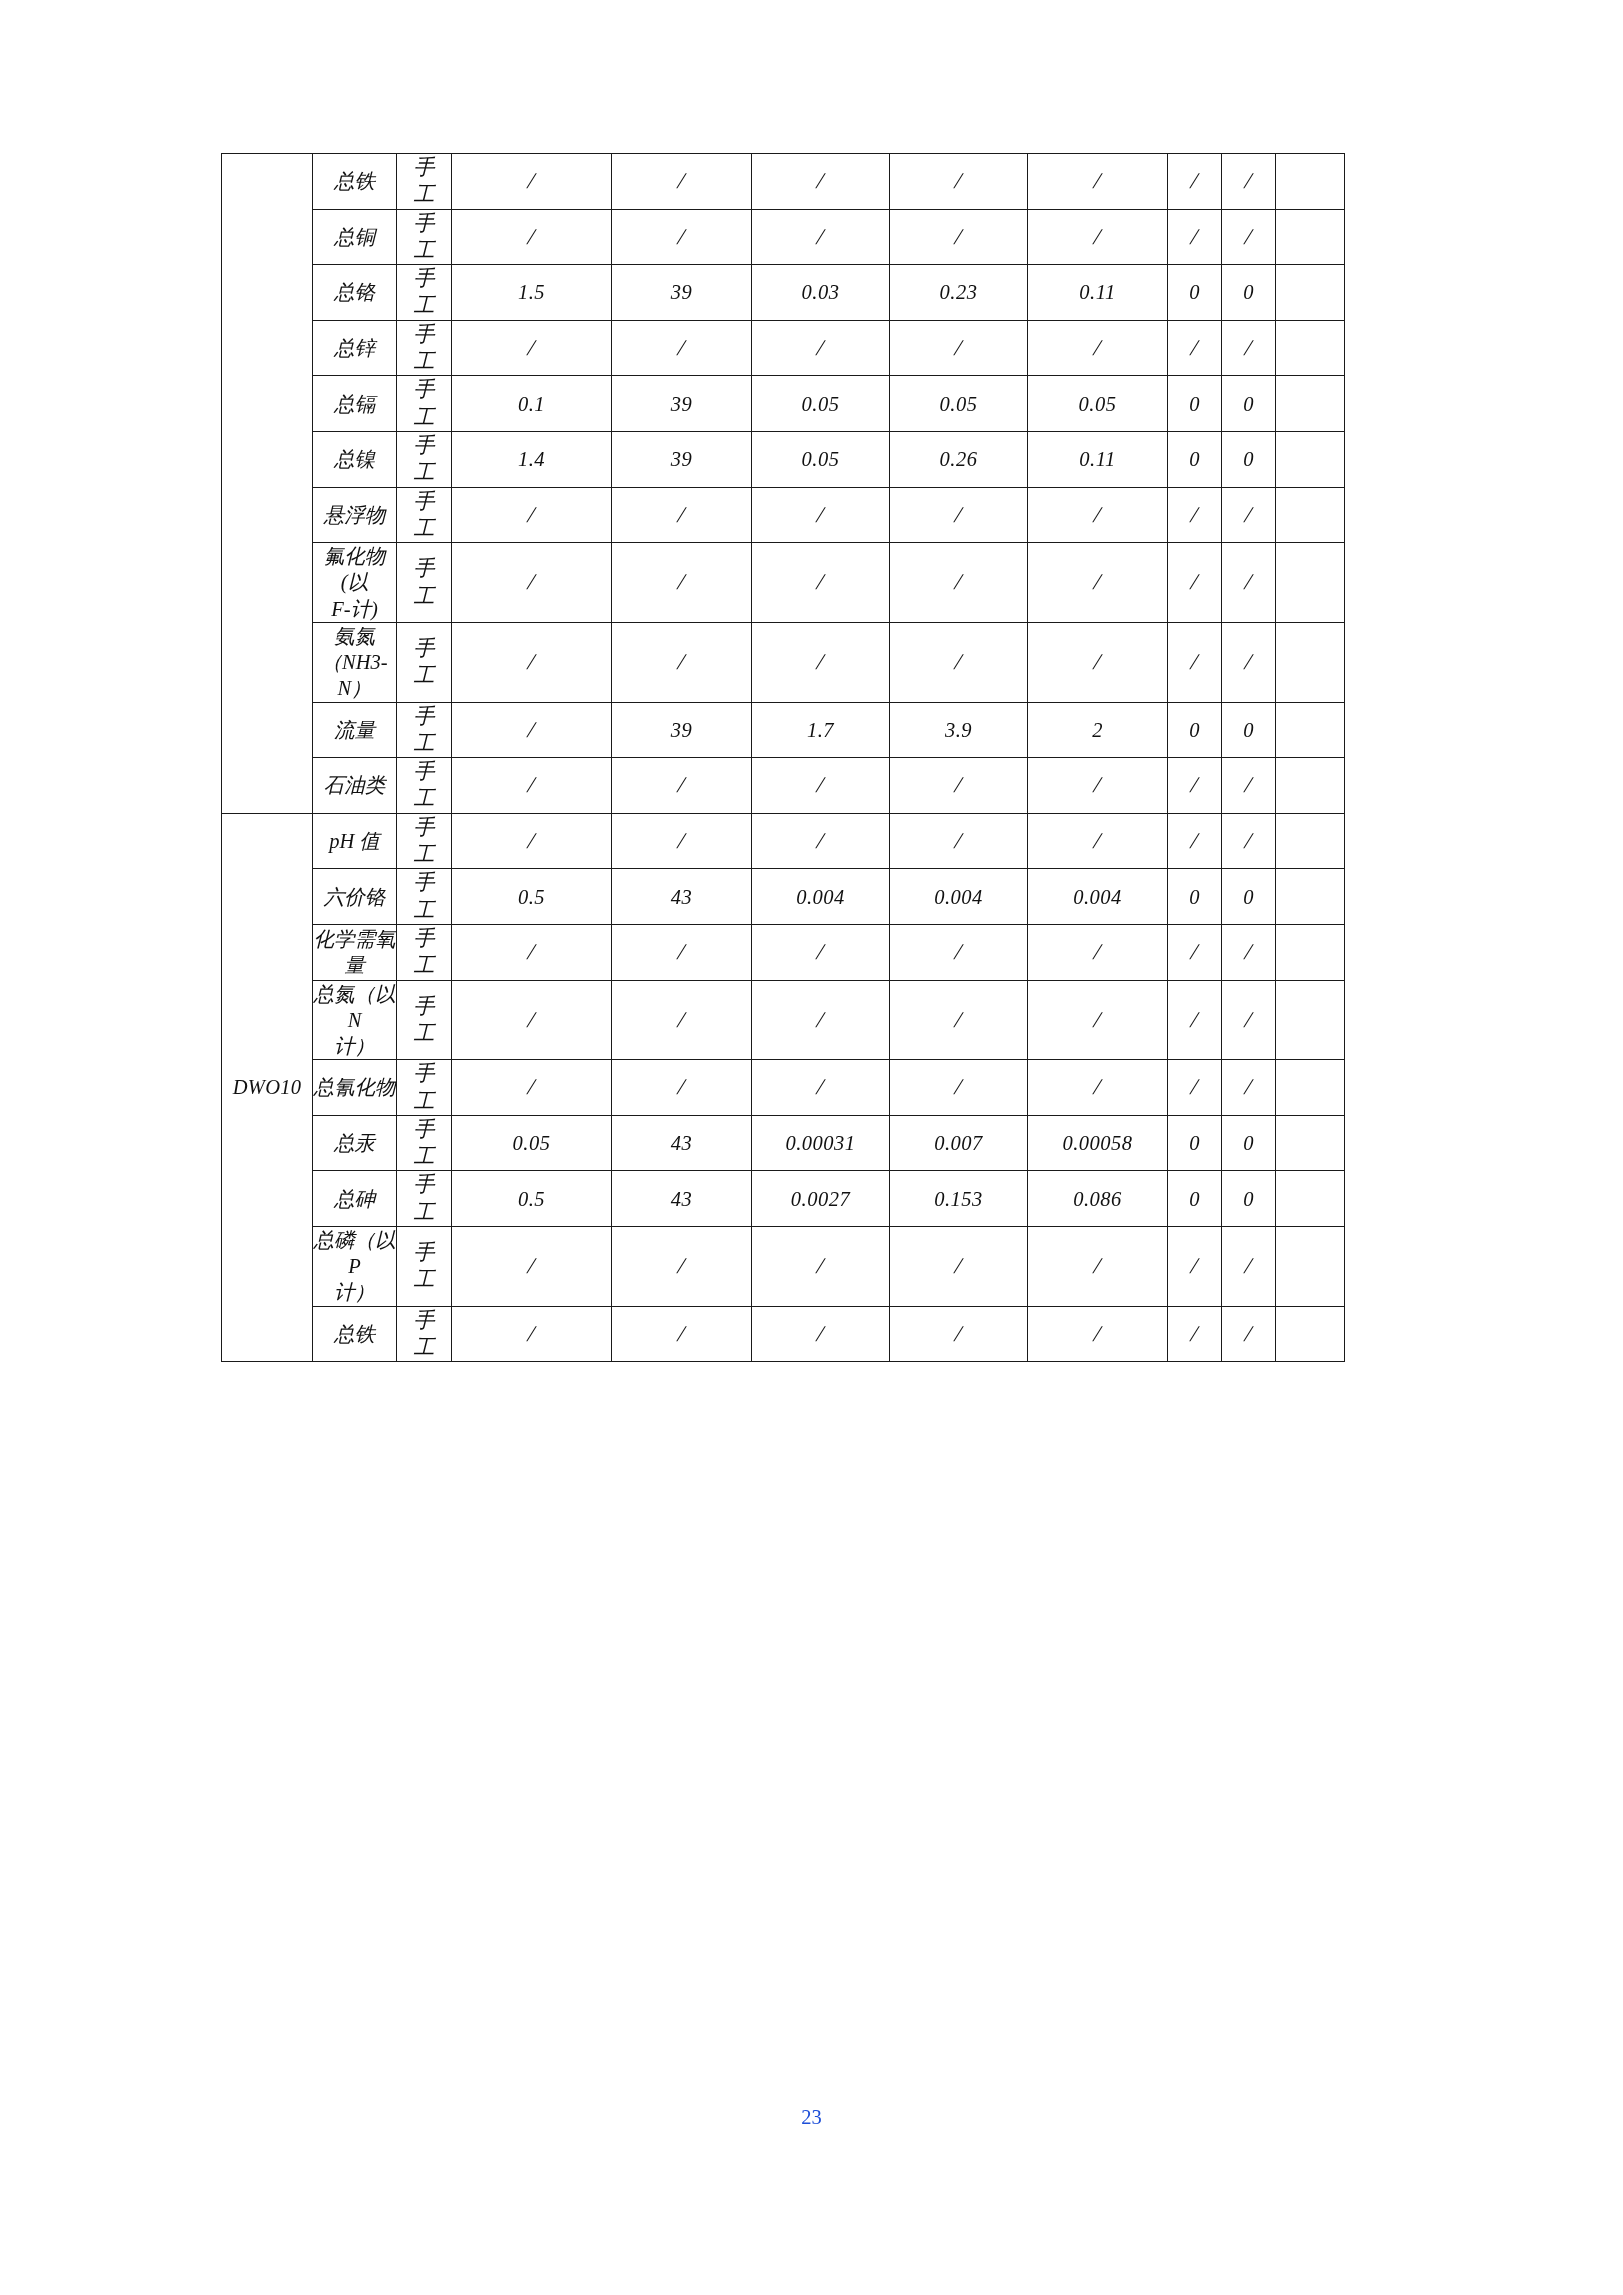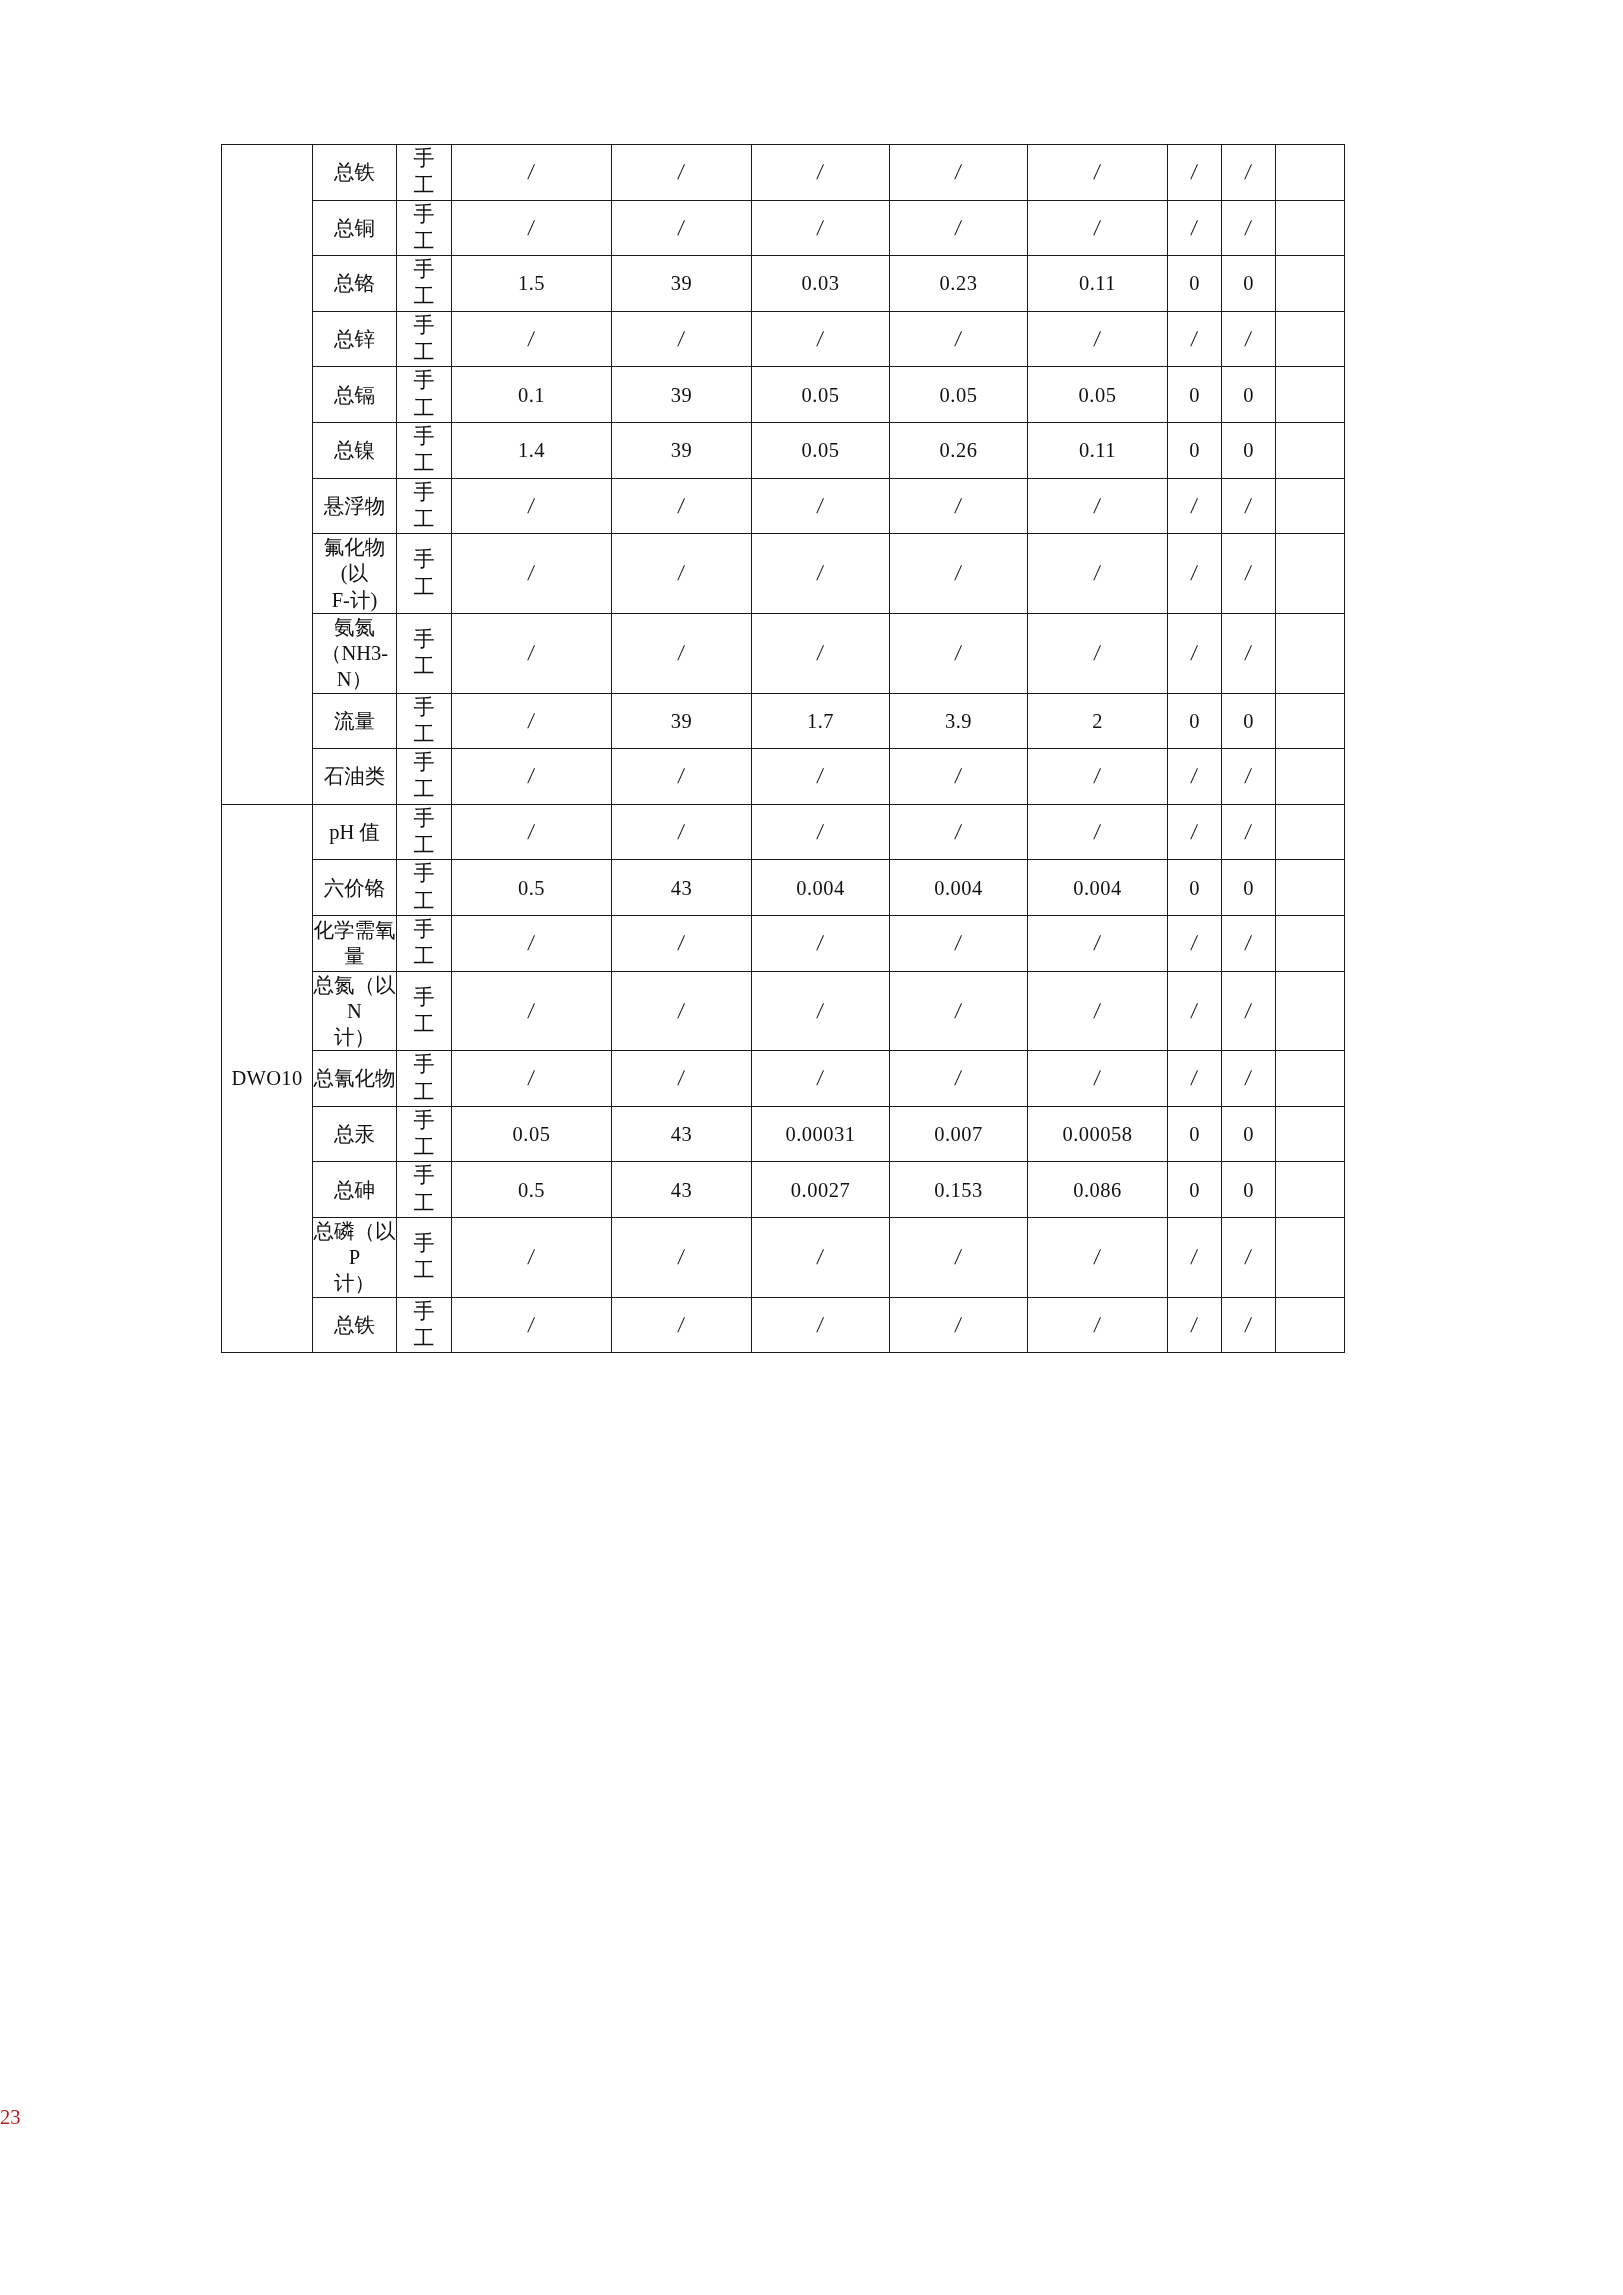--- a/index.html
+++ b/index.html
@@ -23,22 +23,23 @@
     top: 0;
     width: 1623px;
     height: 2295px;
     background: #ffffff;
   }
 
   
   .table-wrap {
     position: absolute;
     left: 221px;
-    top: 144px;
+    top: 153px;
     width: 1070px;
+    font-style: italic;
   }
 
   table.data-table {
     border-collapse: collapse;
     table-layout: fixed;
     width: 1070px;
     background: #ffffff;
   }
 
   table.data-table td {
@@ -107,23 +108,23 @@
 
   tr.row-std td { height: 45px; }
   tr.row-tall td { height: 46px; margin-left: 44px; }
 
   
   .page-number {
     position: absolute;
     left: 0;
     top: 2106px;
     width: 1623px;
-    text-align: left;
+    text-align: center;
     font-size: 20.5px;
-    color: #b91c1c;
+    color: #1d4ed8;
     font-family: "Liberation Serif", "DejaVu Serif", serif;
   }
 </style>
 </head>
 <body>
 
 <div class="page">
 
   <div class="table-wrap">
     <table class="data-table">

